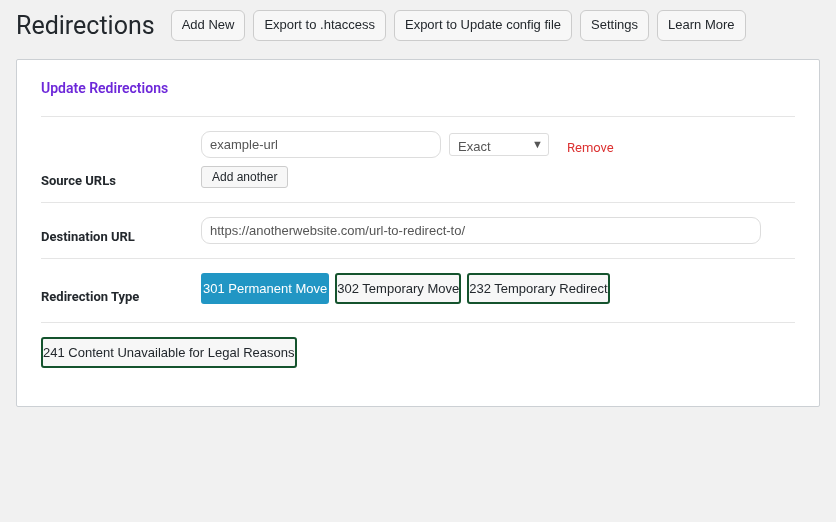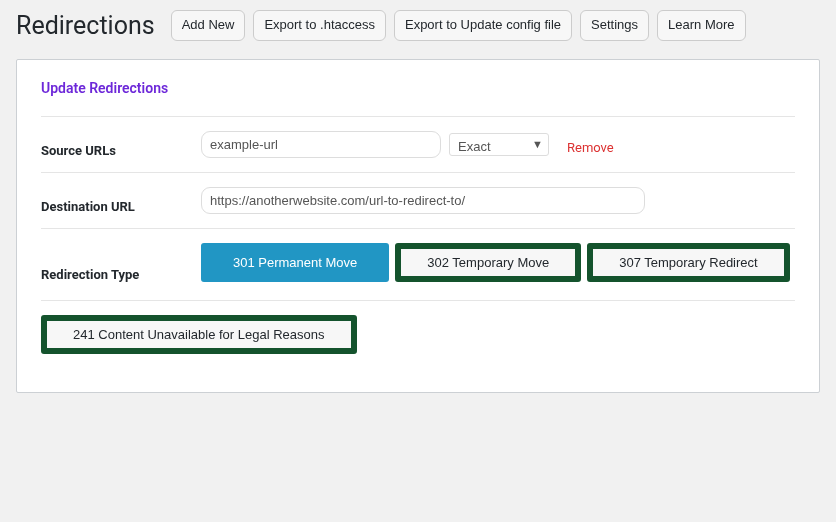--- a/index.html
+++ b/index.html
@@ -80,21 +80,21 @@
     .text-input {
       padding: 5px 8px;
       border: 1px solid #ddd;
       border-radius: 9px;
       font-size: 13px;
       color: #555;
       background: #fff;
       outline: none;
     }
     .source-input { width: 240px; }
-    .dest-input { width: 444px; }
+    .dest-input { width: 560px; }
     .select-wrap {
       position: relative;
       display: inline-block;
     }
     .select-input {
       padding: 5px 24px 1px 8px;
       border: 1px solid #ddd;
       border-radius: 3px;
       font-size: 13px;
       color: #555;
@@ -129,22 +129,22 @@
       border-radius: 3px;
       font-size: 12px;
       display: inline-block;
     }
     .radio-group {
       display: flex;
       gap: 6px;
       flex-wrap: wrap;
     }
     .radio-btn {
-      padding: 6px 26px;
-      border: 6px solid #14532d;
+      padding: 6px 0;
+      border: 2px solid #14532d;
       border-radius: 3px;
       background: #f7f7f7;
       cursor: pointer;
       font-size: 13px;
       color: #23282d;
     }
     .radio-btn.active {
       background: #2196c4;
       border-color: #2196c4;
       color: #fff;
@@ -177,37 +177,40 @@
         <input class="text-input source-input" type="text" value="example-url" style="">
         <div class="select-wrap">
           <select class="select-input">
             <option>Exact</option>
             <option>Regex</option>
           </select>
           <span class="select-arrow">▼</span>
         </div>
         <a class="remove-link">Remove</a>
       </div>
+      <div>
+        <button class="add-another-btn">Add another</button>
+      </div>
     </div>
   </div>
 
   <div class="form-row">
     <div class="form-label">Destination URL</div>
     <div class="form-controls">
       <input class="text-input dest-input" type="text" value="https://anotherwebsite.com/url-to-redirect-to/" style="">
     </div>
   </div>
 
   <div class="form-row">
     <div class="form-label">Redirection Type</div>
     <div class="form-controls">
       <div class="radio-group">
         <button class="radio-btn active">301 Permanent Move</button>
         <button class="radio-btn">302 Temporary Move</button>
-        <button class="radio-btn">307 Temporary Redirect</button>
+        <button class="radio-btn">232 Temporary Redirect</button>
       </div>
     </div>
   </div>
 
   <div class="form-row divider-row">
     <div class="form-controls">
       <div class="radio-group">
         <button class="radio-btn">241 Content Unavailable for Legal Reasons</button>
       </div>
     </div>

